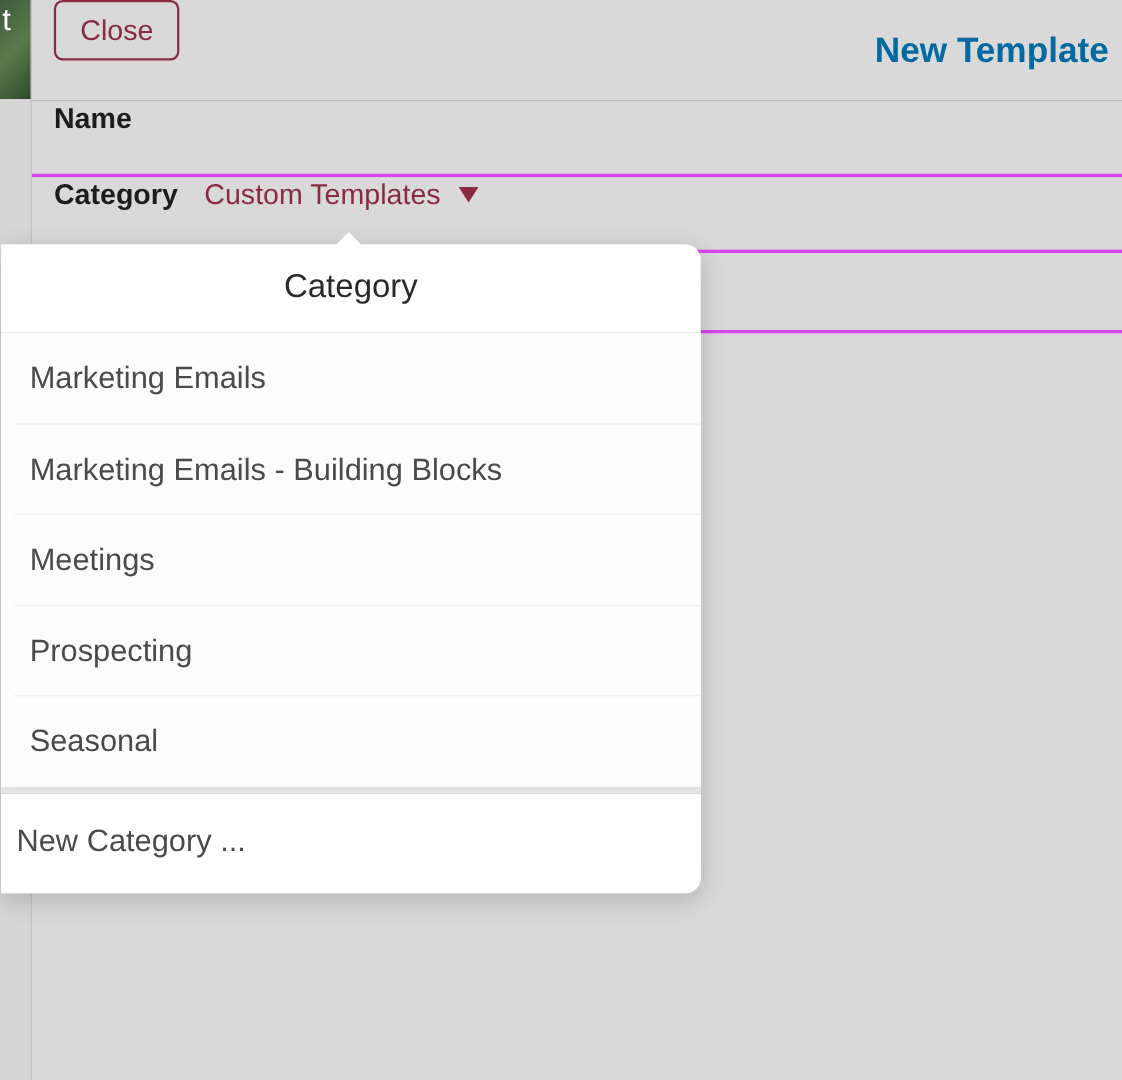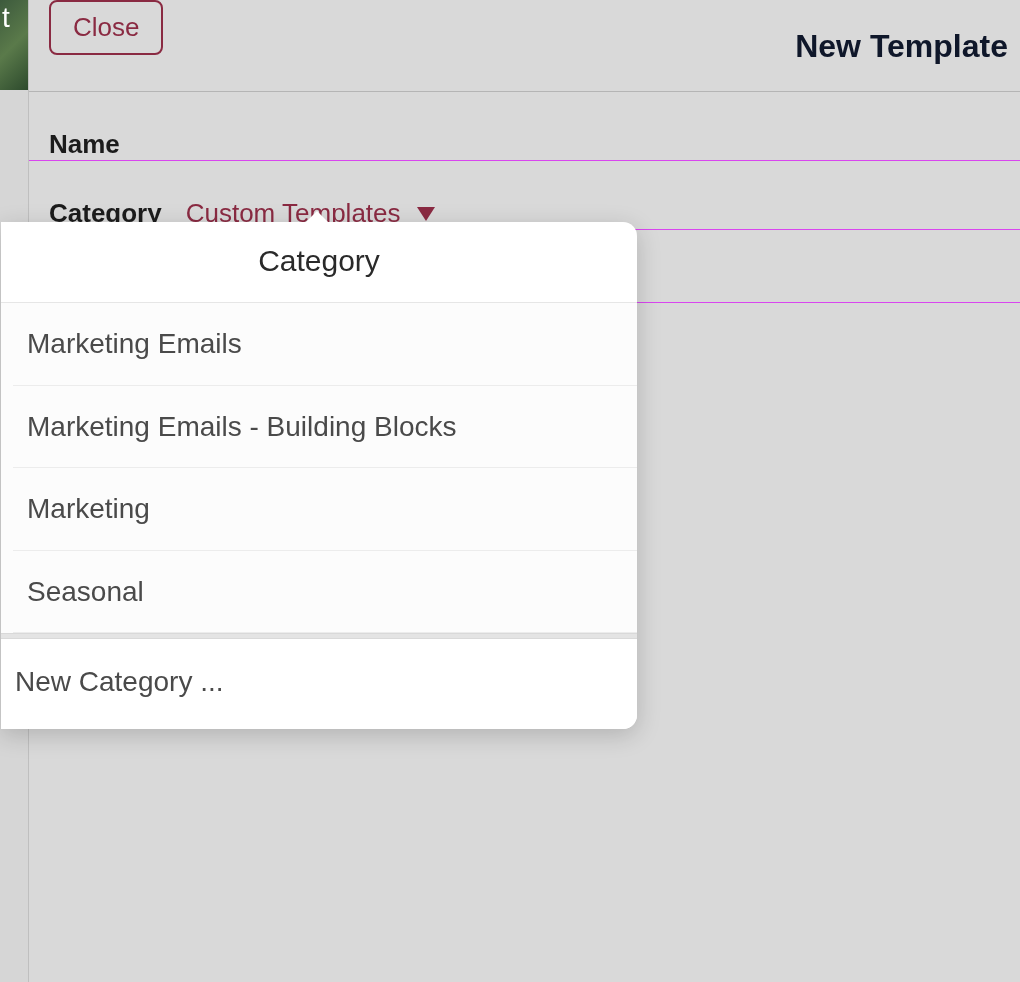--- a/index.html
+++ b/index.html
@@ -57,27 +57,27 @@
     padding: 10px 22px;
     cursor: pointer;
   }
   .title {
     position: absolute;
     right: 12px;
     top: 50%;
     transform: translateY(-50%);
     font-size: 32px;
     font-weight: 700;
-    color: #0f172a;
+    color: #0369a1;
   }
   .row {
     height: 69px;
-    border-bottom: 1px solid #d946ef;
+    border-bottom: 3px solid #d946ef;
     display: flex;
-    align-items: flex-end;
+    align-items: flex-start;
     padding-left: 20px;
     gap: 24px;
   }
   .row-label {
     font-size: 26px;
     font-weight: 700;
     color: #1c1c1c;
   }
   .dropdown-trigger {
     font-size: 26px;
@@ -180,19 +180,20 @@
   <div class="row row-subject">
     <span class="row-label">Subject</span>
   </div>
 
   <div class="popover">
     <div class="popover-arrow"></div>
     <div class="popover-header">Category</div>
     <div class="popover-list">
       <div class="popover-item">Marketing Emails</div>
       <div class="popover-item">Marketing Emails - Building Blocks</div>
-      <div class="popover-item">Marketing</div>
+      <div class="popover-item">Meetings</div>
+      <div class="popover-item">Prospecting</div>
       <div class="popover-item">Seasonal</div>
     </div>
     <div class="popover-divider"></div>
     <div class="popover-item new-cat">New Category ...</div>
   </div>
 </div>
 
 </body></html>

